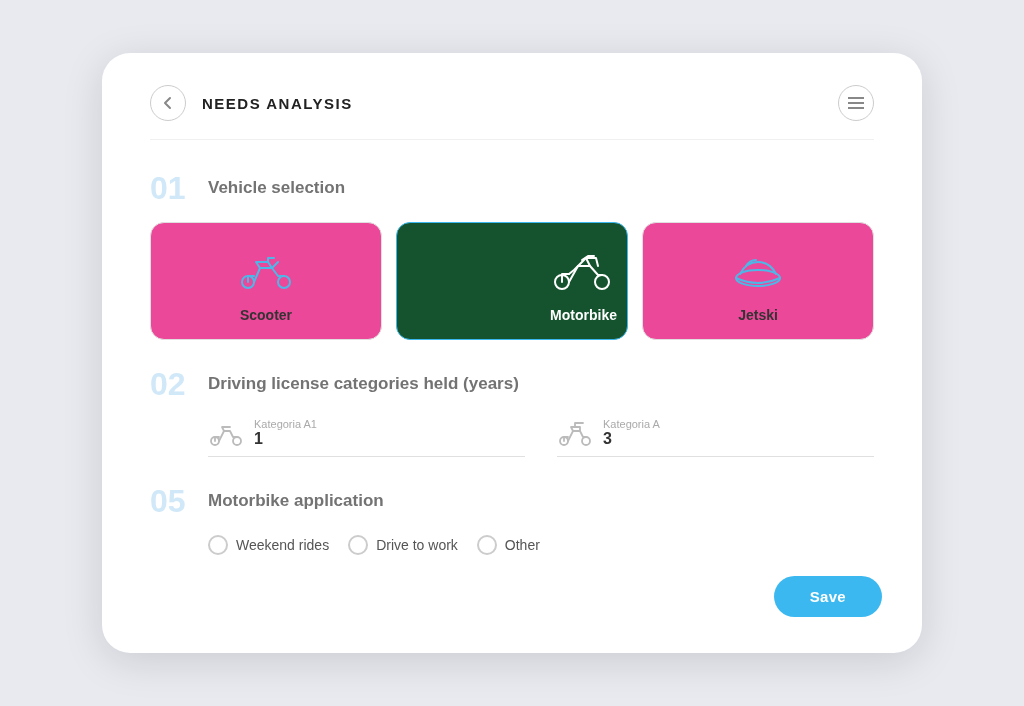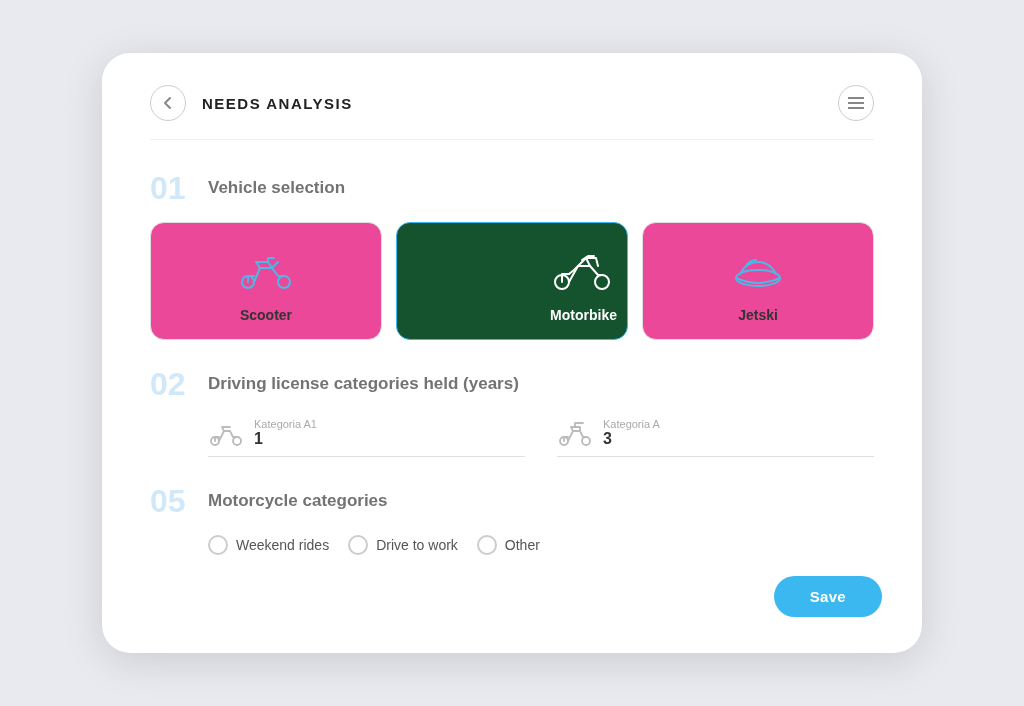--- a/index.html
+++ b/index.html
@@ -342,21 +342,21 @@
           <span class="license-label">Kategoria A</span>
           <span class="license-value">3</span>
         </div>
       </div>
     </div>
   </div>
 
   <div class="section">
     <div class="section-header">
       <span class="section-num">05</span>
-      <span class="section-title">Motorcycle categories</span>
+      <span class="section-title">Motorbike application</span>
     </div>
     <div class="radio-options">
 
       <div class="radio-option">
         <div class="radio-outer"></div>
         <span class="radio-text">Weekend rides</span>
       </div>
 
 
       <div class="radio-option">

